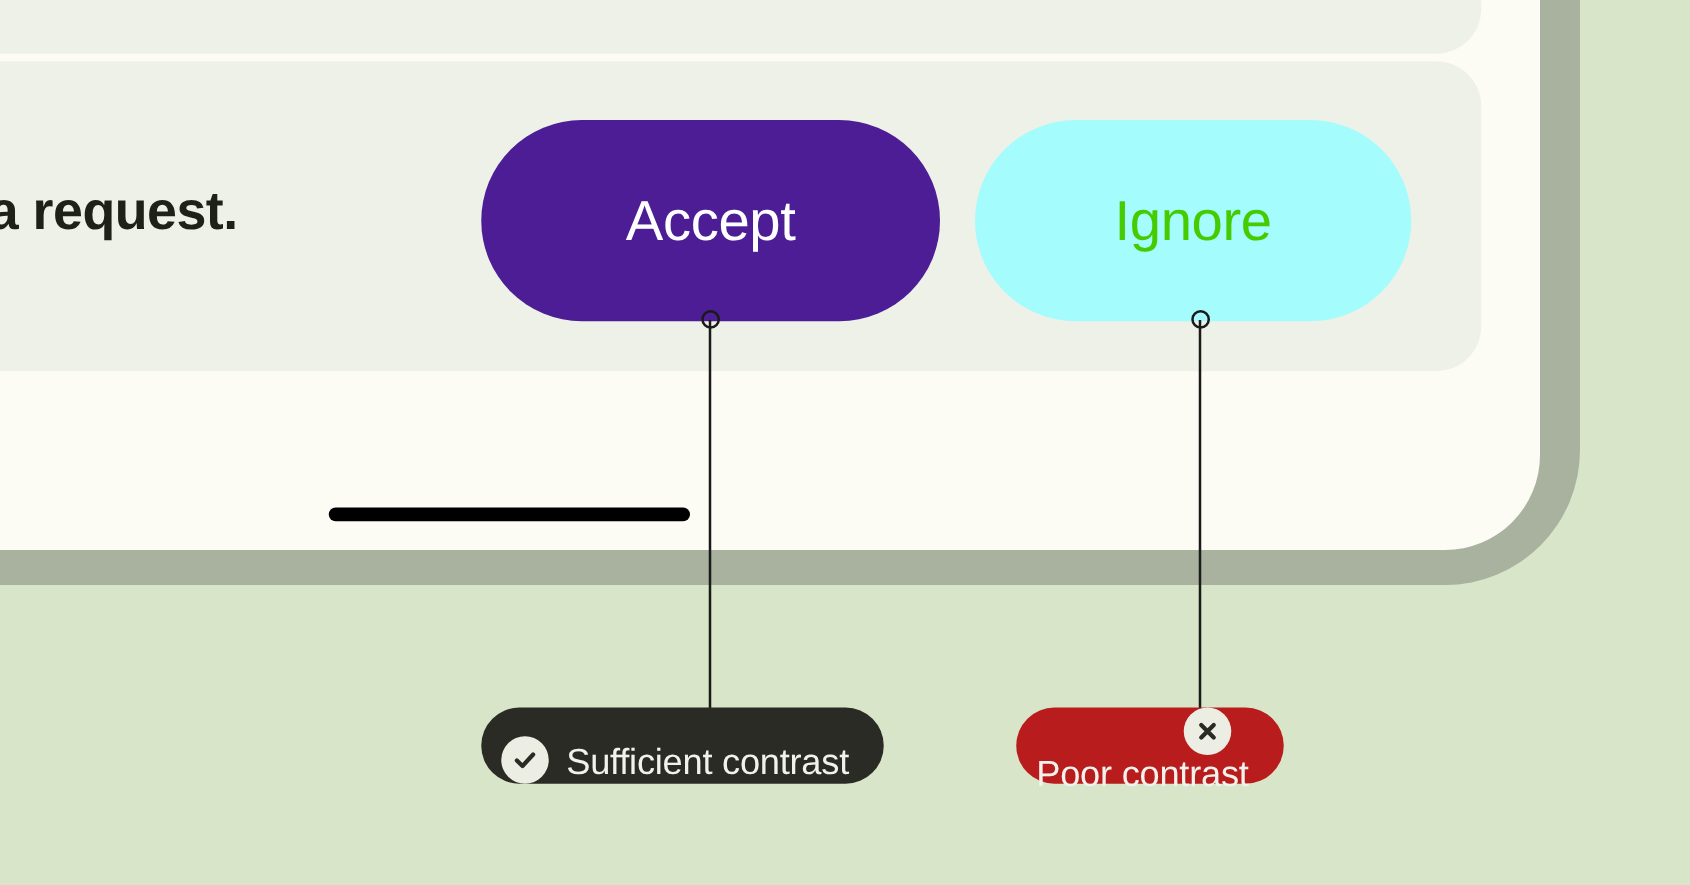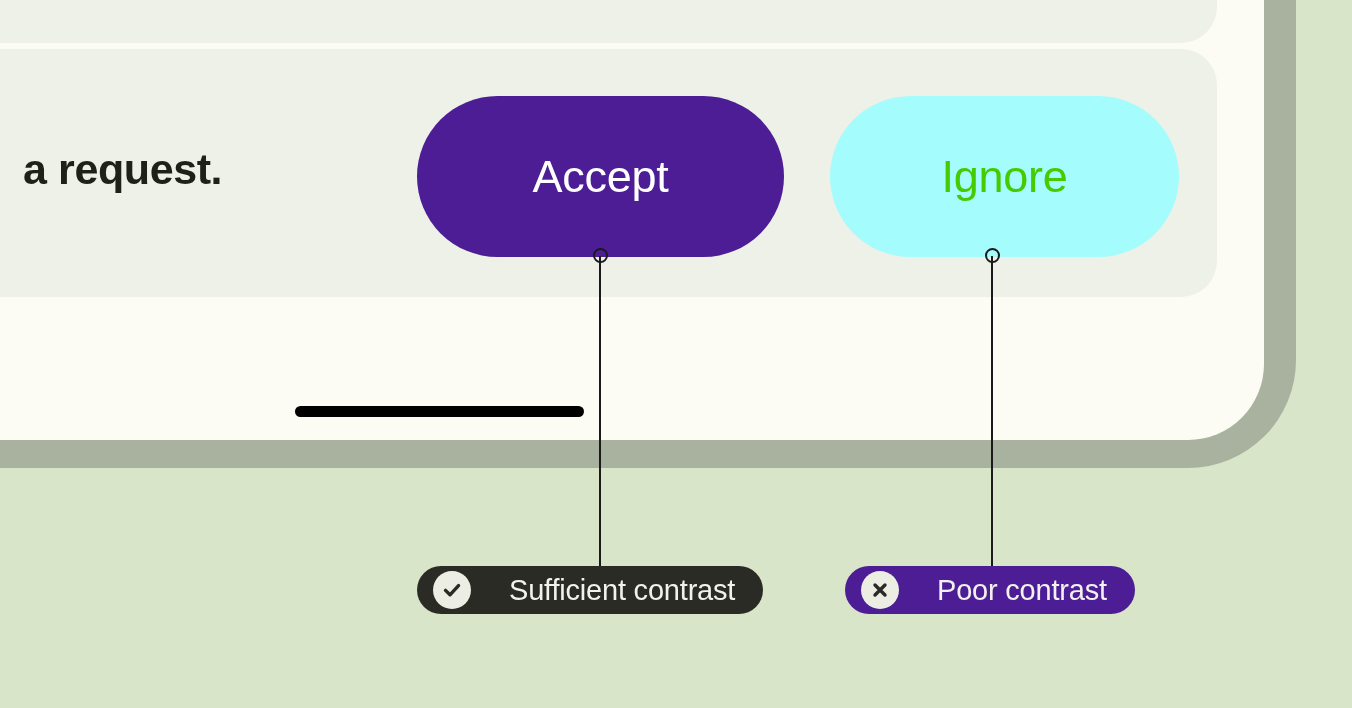--- a/index.html
+++ b/index.html
@@ -2,21 +2,21 @@
 <html><head>
 <meta charset="utf-8">
 <style>
   html,body{margin:0;padding:0;}
   body{
     width:1352px;height:708px;
     background:#d9e5c9;
     font-family:"Liberation Sans","DejaVu Sans",sans-serif;
     overflow:hidden;position:relative;
   }
-  .stage{position:absolute;inset:0;margin-left:32px;}
+  .stage{position:absolute;inset:0;}
 
   
   .device-border{
     position:absolute;left:-400px;top:-400px;
     width:1664px;height:868px;
     background:#a8b29f;
     border-bottom-right-radius:108px;
   }
   .page{
     position:absolute;left:-400px;top:-400px;
@@ -51,21 +51,21 @@
     font-size:45px;font-weight:400;
     letter-spacing:-0.3px;
     cursor:pointer;
     box-sizing:border-box;
   }
   .btn-accept{
     left:385px;top:96px;width:367px;height:161px;
     background:#3a6b1f;color:#ffffff;
   }
   .btn-ignore{
-    left:798px;top:96px;width:349px;height:161px;
+    left:780px;top:96px;width:349px;height:161px;
     background:#a5fcfc;color:#44cc00;
   }
 
   
   .leader{position:absolute;width:2px;background:#1a1a1a;}
   .leader-1{left:567px;top:256px;height:312px;}
   .leader-2{left:959px;top:256px;height:312px;}
   .leader-dot{
     position:absolute;width:15px;height:15px;
     border:2px solid #1a1a1a;border-radius:50%;
@@ -77,27 +77,26 @@
   
   .home-bar{
     position:absolute;left:263px;top:406px;
     width:289px;height:11px;
     background:#000000;border-radius:6px;
   }
 
   
   .badge{
     position:absolute;
-    display:flex;align-items:center;
-    height:48px;border-radius:999px;
+    display:flex;align-items:flex-end;
+    height:61px;border-radius:999px;
     background:#2b2b26;
     padding:0 28px 0 16px;
     box-sizing:border-box;
     white-space:nowrap;
-    gap:24px;
   }
   .badge-1{left:385px;top:566px;}
   .badge-2{left:813px;top:566px;}
   .badge-icon{
     width:38px;height:38px;border-radius:50%;
     background:#eceee4;
     display:flex;align-items:center;justify-content:center;
     flex:0 0 auto;margin-right:14px;
   }
   .badge-icon svg{display:block;}
@@ -132,21 +131,21 @@
 
   <div class="badge badge-1" style="background: rgb(43, 43, 38);">
     <span class="badge-icon" style="background: rgb(236, 238, 228);">
       <svg width="24" height="24" viewBox="0 0 24 24" aria-hidden="true">
         <path d="M5.5 12.4 L10 16.8 L18.5 7.6" fill="none" stroke="#2b2b26" stroke-width="3.4" stroke-linecap="round" stroke-linejoin="round"></path>
       </svg>
     </span>
     <span class="badge-label" style="color: rgb(242, 242, 236);">Sufficient contrast</span>
   </div>
 
-  <div class="badge badge-2" style="background: #4c1d95;">
+  <div class="badge badge-2" style="background: #b91c1c; flex-direction: column;">
     <span class="badge-icon" style="background: rgb(236, 238, 228);">
       <svg width="24" height="24" viewBox="0 0 24 24" aria-hidden="true">
         <path d="M7 7 L17 17 M17 7 L7 17" fill="none" stroke="#2b2b26" stroke-width="3.4" stroke-linecap="round"></path>
       </svg>
     </span>
     <span class="badge-label" style="color: rgb(242, 242, 236);">Poor contrast</span>
   </div>
 
 </div>
 

